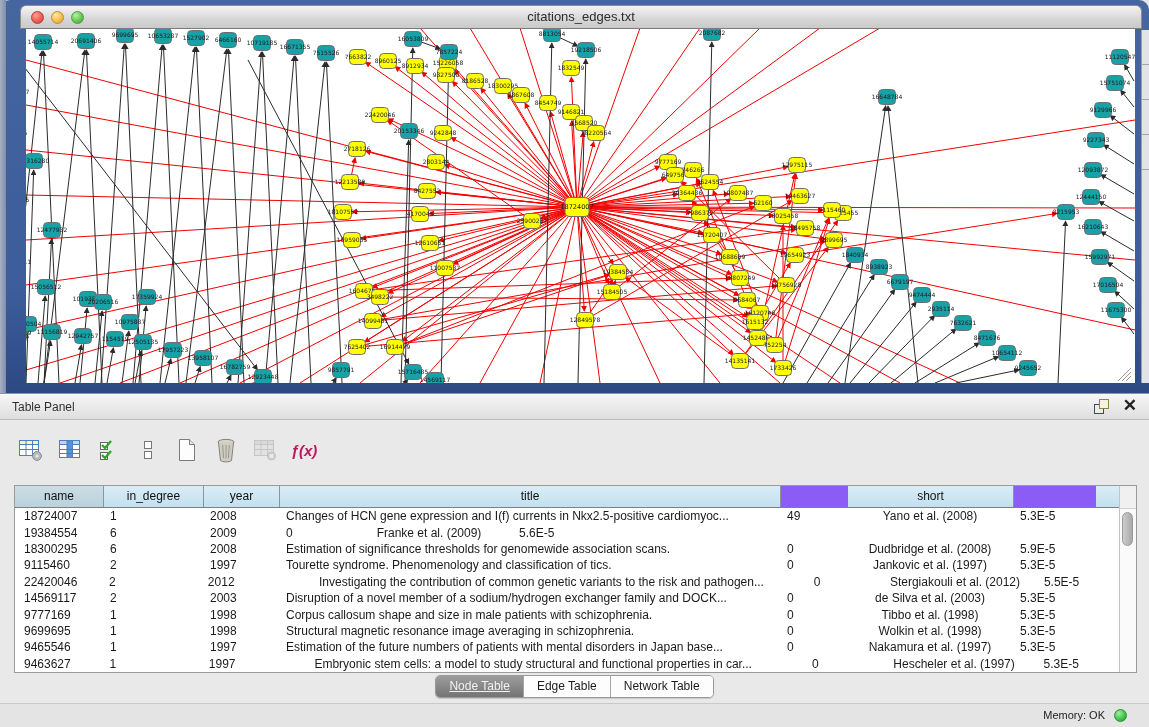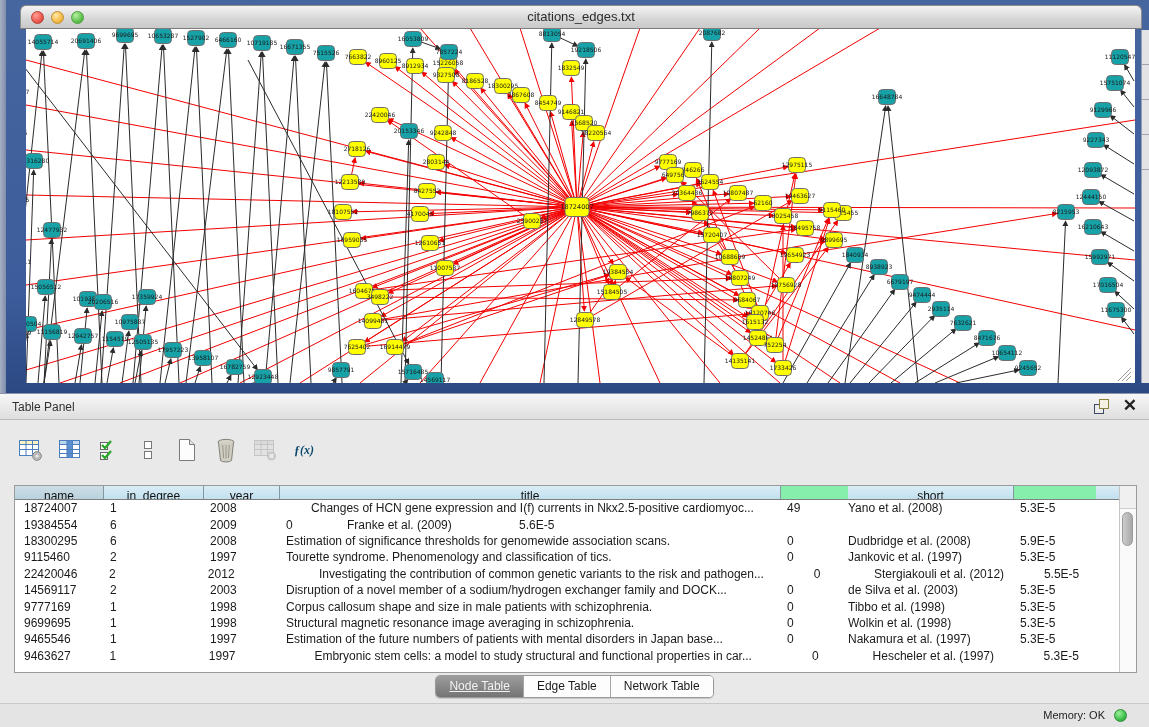--- a/index.html
+++ b/index.html
@@ -6,20 +6,21 @@
   body{
     width:1149px;height:727px;position:relative;overflow:hidden;
     background:#e6e6e6;
     font-family:"Liberation Sans",sans-serif;
     -webkit-font-smoothing:antialiased;
   }
   
   #desktop{
     position:absolute;left:0;top:0;width:1149px;height:484px;
     background:linear-gradient(180deg,#46669f 0%,#3c5c9b 60%,#27437c 88%,#132a55 100%);
+    border-radius:10px;
   }
   #desktop .left-strip{
     position:absolute;left:0;top:0;width:6px;height:100%;
     background:linear-gradient(90deg,#a7b0c4,#7f8dab);
   }
   #net-window{position:absolute;left:20px;top:5px;width:1122px;height:378px;}
   #titlebar{
     position:absolute;left:0;top:0;width:100%;height:24px;box-sizing:border-box;
     background:linear-gradient(#f4f4f4,#d6d6d6 60%,#c9c9c9);
     border:1px solid #8d8d8d;border-bottom-color:#7c7c7c;
@@ -53,41 +54,41 @@
   }
   #panel-header .ph-title{position:absolute;left:12px;top:0;line-height:26px;font-size:12px;color:#303030;}
   #panel-header .ph-icons{position:absolute;right:12px;top:4px;display:flex;gap:14px;align-items:center;}
   .float-ic{width:16px;height:16px;position:relative;display:inline-block;cursor:default;}
   .float-ic .sq1{position:absolute;left:1px;top:6px;width:8px;height:8px;border:1px solid #3d4a66;background:#ececec;}
   .float-ic .sq2{position:absolute;left:6px;top:1px;width:8px;height:8px;border:1px solid #8a8440;background:#f4f2e4;}
   .close-ic{font-size:17px;font-weight:bold;color:#222;line-height:16px;cursor:default;}
   
   #toolbar{position:absolute;left:16px;top:40px;height:34px;display:flex;align-items:center;gap:9px;}
   .tbtn{width:30px;height:30px;display:flex;align-items:center;justify-content:center;background:transparent;border:none;padding:0;}
-  .fx-label{font-family:Liberation Serif, serif;font-style:italic;font-weight:bold;font-size:12px;color:#0c4a6e;}
+  .fx-label{font-family:Liberation Sans, sans-serif;font-style:italic;font-weight:bold;font-size:15px;color:#be185d;}
   
   #table-wrap{
     position:absolute;left:14px;top:92px;width:1123px;height:188px;box-sizing:border-box;
     border:1px solid #9b9b9b;background:#fff;display:flex;
   }
   #grid{flex:1 1 auto;overflow:hidden;}
-  #grid-header{display:flex;height:14px;box-sizing:border-box;border-bottom:1px solid #7f7f7f;background:#86efac;}
+  #grid-header{display:flex;height:22px;box-sizing:border-box;border-bottom:1px solid #7f7f7f;background:#8b5cf6;}
   .hcell{
     box-sizing:border-box;border-right:1px solid #86989f;
     font-size:12px;color:#111;text-align:center;line-height:21px;
     background:linear-gradient(#d9edf7,#c3e0ee);
     overflow:hidden;white-space:nowrap;
   }
   .hcell.first{background:linear-gradient(#ccdde6,#b9d2dd);}
   .hcell.filler{border-right:none;background:linear-gradient(#d9edf7,#c3e0ee);}
   .hcell .tri{font-size:10px;color:#14505e;margin-right:3px;}
   .grow{display:flex;height:16.4px;align-items:center;background:#fff;}
   .gcell{box-sizing:border-box;font-size:12px;color:#1a1a1a;white-space:nowrap;overflow:hidden;padding:0 2px 0 6px;}
   .gcell.c0{padding-left:9px;}
-  .gcell.center{text-align:left;padding-left:0;}
+  .gcell.center{text-align:center;padding-left:0;}
   #vscroll{flex:0 0 16px;border-left:1px solid #c4c4c4;background:#fafafa;position:relative;}
   #vscroll .corner{height:22px;border-bottom:1px solid #cfcfcf;background:#f0f0f0;}
   #vscroll .thumb{
     position:absolute;left:2px;top:26px;width:11px;height:34px;border-radius:6px;
     background:linear-gradient(90deg,#cdcdcd,#a8a8a8);border:1px solid #9a9a9a;box-sizing:border-box;
   }
   
   #tabs{position:absolute;left:0;top:282px;width:100%;display:flex;justify-content:center;}
   .seg{
     display:inline-flex;border:1px solid #9a9a9a;border-radius:5px;overflow:hidden;
@@ -927,21 +928,21 @@
           <div class="hcell" style="width: 67px; margin-top: 42px;"><span class="tri">△</span>out_de...</div>
           <div class="hcell" style="width: 166px;">short</div>
           <div class="hcell" style="width: 82px; margin-top: 25px;">pagerank</div>
           <div class="hcell filler" style="flex: 1 1 0%;"></div>
         </div>
       <div id="grid-body">
           <div class="grow">
             <div class="gcell c0" style="width: 89px;">18724007</div>
             <div class="gcell c1" style="width: 100px;">1</div>
             <div class="gcell c2" style="width: 76px;">2008</div>
-            <div class="gcell c3" style="width: 501px; text-align: center;">Changes of HCN gene expression and I(f) currents in Nkx2.5-positive cardiomyoc...</div>
+            <div class="gcell c3" style="width: 501px;">Changes of HCN gene expression and I(f) currents in Nkx2.5-positive cardiomyoc...</div>
             <div class="gcell c4" style="width: 67px;">49</div>
             <div class="gcell c5 center" style="width: 166px;">Yano et al. (2008)</div>
             <div class="gcell c6" style="width: 82px;">5.3E-5</div>
           </div>
           <div class="grow">
             <div class="gcell c0" style="width: 89px;">19384554</div>
             <div class="gcell c1" style="width: 100px;">6</div>
             <div class="gcell c2" style="width: 76px;">2009</div>
             <div class="gcell c4" style="width: 67px;">0</div>
             <div class="gcell c5 center" style="width: 166px;">Franke et al. (2009)</div>

